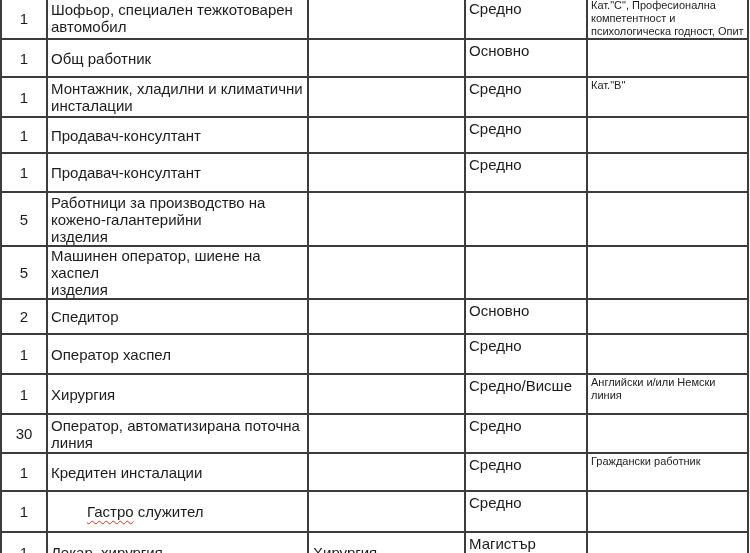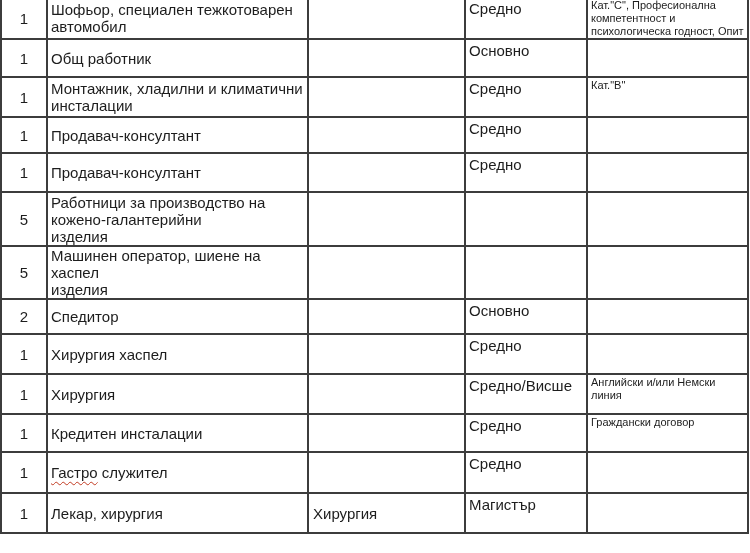--- a/index.html
+++ b/index.html
@@ -54,20 +54,21 @@
     vertical-align: top;
     font-size: 11px;
     line-height: 13px;
     padding: 1px 3px 0 3px;
     white-space: pre-line;
   }
   .misspelled {
     text-decoration: underline wavy #c23b22;
     text-decoration-thickness: 1px;
     text-underline-offset: 3px;
+    margin-left: 36px;
   }
 </style>
 </head>
 <body>
 
 <table class="vacancies">
   <colgroup>
     <col style="width:46px">
     <col style="width:261px">
     <col style="width:157px">
@@ -133,38 +134,46 @@
     </tr>
     <tr style="height:35px">
       <td class="c-count">2</td>
       <td class="c-title">Спедитор</td>
       <td class="c-spec"></td>
       <td class="c-edu">Основно</td>
       <td class="c-req"></td>
     </tr>
     <tr style="height:40px">
       <td class="c-count">1</td>
-      <td class="c-title">Хирургия хаспел</td>
+      <td class="c-title">Оператор хаспел</td>
       <td class="c-spec"></td>
       <td class="c-edu">Средно</td>
       <td class="c-req"></td>
     </tr>
     <tr style="height:40px">
       <td class="c-count">1</td>
       <td class="c-title">Хирургия</td>
       <td class="c-spec"></td>
       <td class="c-edu">Средно/Висше</td>
       <td class="c-req">Английски и/или Немски линия</td>
     </tr>
+    <tr style="height:39px">
+      <td class="c-count">30</td>
+      <td class="c-title">Оператор, автоматизирана поточна
+линия</td>
+      <td class="c-spec"></td>
+      <td class="c-edu">Средно</td>
+      <td class="c-req"></td>
+    </tr>
     <tr style="height:38px">
       <td class="c-count">1</td>
       <td class="c-title">Кредитен инсталации</td>
       <td class="c-spec"></td>
       <td class="c-edu">Средно</td>
-      <td class="c-req">Граждански договор</td>
+      <td class="c-req">Граждански работник</td>
     </tr>
     <tr style="height:41px">
       <td class="c-count">1</td>
       <td class="c-title"><span class="misspelled">Гастро</span> <span>служител</span></td>
       <td class="c-spec"></td>
       <td class="c-edu">Средно</td>
       <td class="c-req"></td>
     </tr>
     <tr style="height:40px">
       <td class="c-count">1</td>

